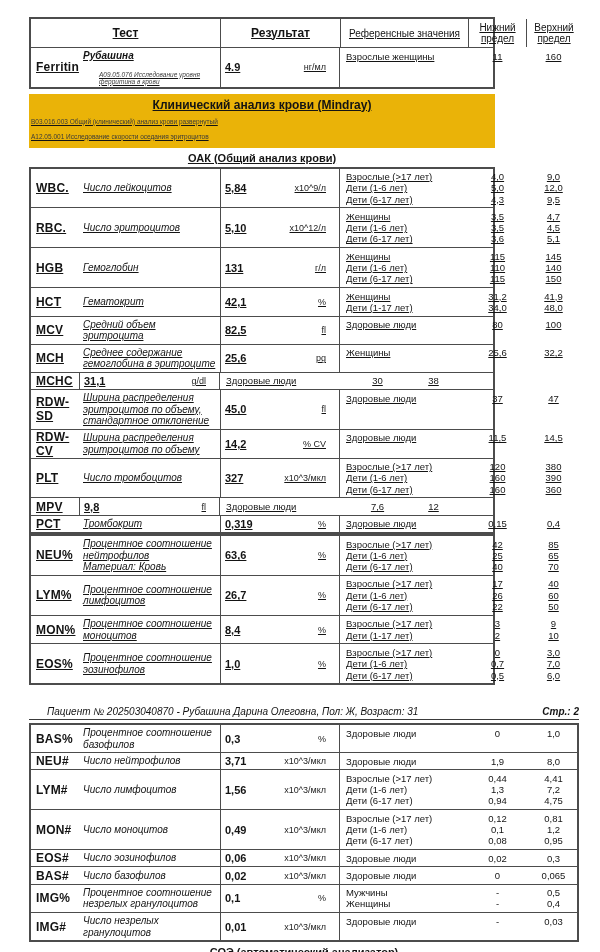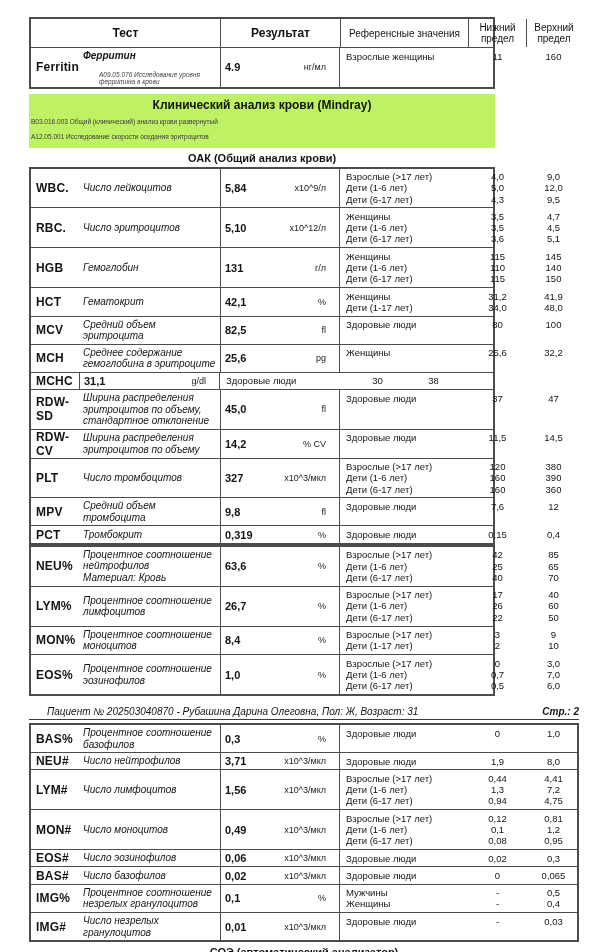--- a/index.html
+++ b/index.html
@@ -1,19 +1,19 @@
 <!DOCTYPE html>
 <html><head>
 <meta charset="utf-8">
 <style>
   * { box-sizing: border-box; margin: 0; padding: 0; }
   html,body { width: 600px; height: 952px; background: #ffffff; overflow: hidden;
     font-family: "Liberation Sans", sans-serif; color: #141414; }
   .page { position: relative; width: 600px; height: 952px; }
-  .block-p1 { position: absolute; top: 17px; left: 29px; width: 466px; }
+  .block-p1 { position: absolute; top: 17px; left: 29px; width: 466px; text-decoration: underline; }
   .block-p2 { position: absolute; top: 706px; left: 29px; width: 550px; }
 
   
   .tbl { border: 2px solid #4c4c4c; background: #fff; }
   .hdr { display: grid; grid-template-columns: 189px 120px 128px 58px 55px; }
   .hcell { display: flex; align-items: center; justify-content: center; text-align: center;
     font-size: 10px; padding: 3px 2px; white-space: pre-line; line-height: 11px; min-height: 28px;
     border-left: 1.5px solid #4c4c4c; }
   .hcell:first-child { border-left: none; }
   .hcell.bold { font-weight: bold; font-size: 12px; }
@@ -33,21 +33,21 @@
   .unit { font-size: 9px; color: #222; }
   .refs { padding: 2.5px 0 2.5px 0; display: flex; flex-direction: column; justify-content: flex-start; }
   .refline { display: grid; grid-template-columns: 129px 57px 55px; font-size: 9.5px; line-height: 11.3px; }
   .rlabel { padding-left: 6px; }
   .rlo, .rhi { text-align: center; }
   .with-sub { min-height: 34px; }
   .with-sub .nm { font-weight: bold; }
   .with-sub .namecell { justify-content: flex-start; }
 
   
-  .band { background: #bef264; margin-top: 5px; padding: 4px 0 8px 0; }
+  .band { background: #eab308; margin-top: 5px; padding: 4px 0 8px 0; }
   .band-title { text-align: center; font-weight: bold; font-size: 12px; }
   .band-code { font-size: 6.5px; color: #3a3a3a; padding-left: 2px; }
   .band-code.first { margin-top: 6px; }
   .band-code.second { margin-top: 8px; }
   .sec-title { text-align: center; font-weight: bold; font-size: 11px; margin: 4px 0 3px 0; }
 
   
   .pghdr { display: flex; justify-content: space-between; align-items: flex-end;
     font-style: italic; font-size: 10px; border-bottom: 1.5px solid #3a3a3a; padding-bottom: 2px; margin-bottom: 3px; padding-left: 18px; }
   .pgnum { font-weight: bold; }
@@ -66,21 +66,21 @@
         <div class="hcell">Референсные значения</div>
         <div class="hcell">Нижний
 предел</div>
         <div class="hcell">Верхний
 предел</div>
       </div>
       <div class="rows-host">
           <div class="row with-sub">
     <div class="c code">Ferritin</div>
     <div class="c namecell">
-      <span class="nm">Ферритин</span>
+      <span class="nm">Рубашина</span>
       <span class="subcode">A09.05.076 Исследование уровня ферритина в крови</span>
     </div>
     <div class="c result">
       <span class="val">4.9</span>
       <span class="unit">нг/мл</span>
     </div>
     <div class="c refs">
               <div class="refline">
                 <span class="rlabel">Взрослые женщины</span>
                 <span class="rlo">11</span>
@@ -320,24 +320,20 @@
               </div>
               <div class="refline">
                 <span class="rlabel">Дети (6-17 лет)</span>
                 <span class="rlo">160</span>
                 <span class="rhi">360</span>
               </div>
             </div>
   </div>
           <div class="row">
     <div class="c code">MPV</div>
-    <div class="c namecell">
-      <span class="nm">Средний объем тромбоцита</span>
-
-    </div>
     <div class="c result">
       <span class="val">9,8</span>
       <span class="unit">fl</span>
     </div>
     <div class="c refs">
               <div class="refline">
                 <span class="rlabel">Здоровые люди</span>
                 <span class="rlo">7,6</span>
                 <span class="rhi">12</span>
               </div>

